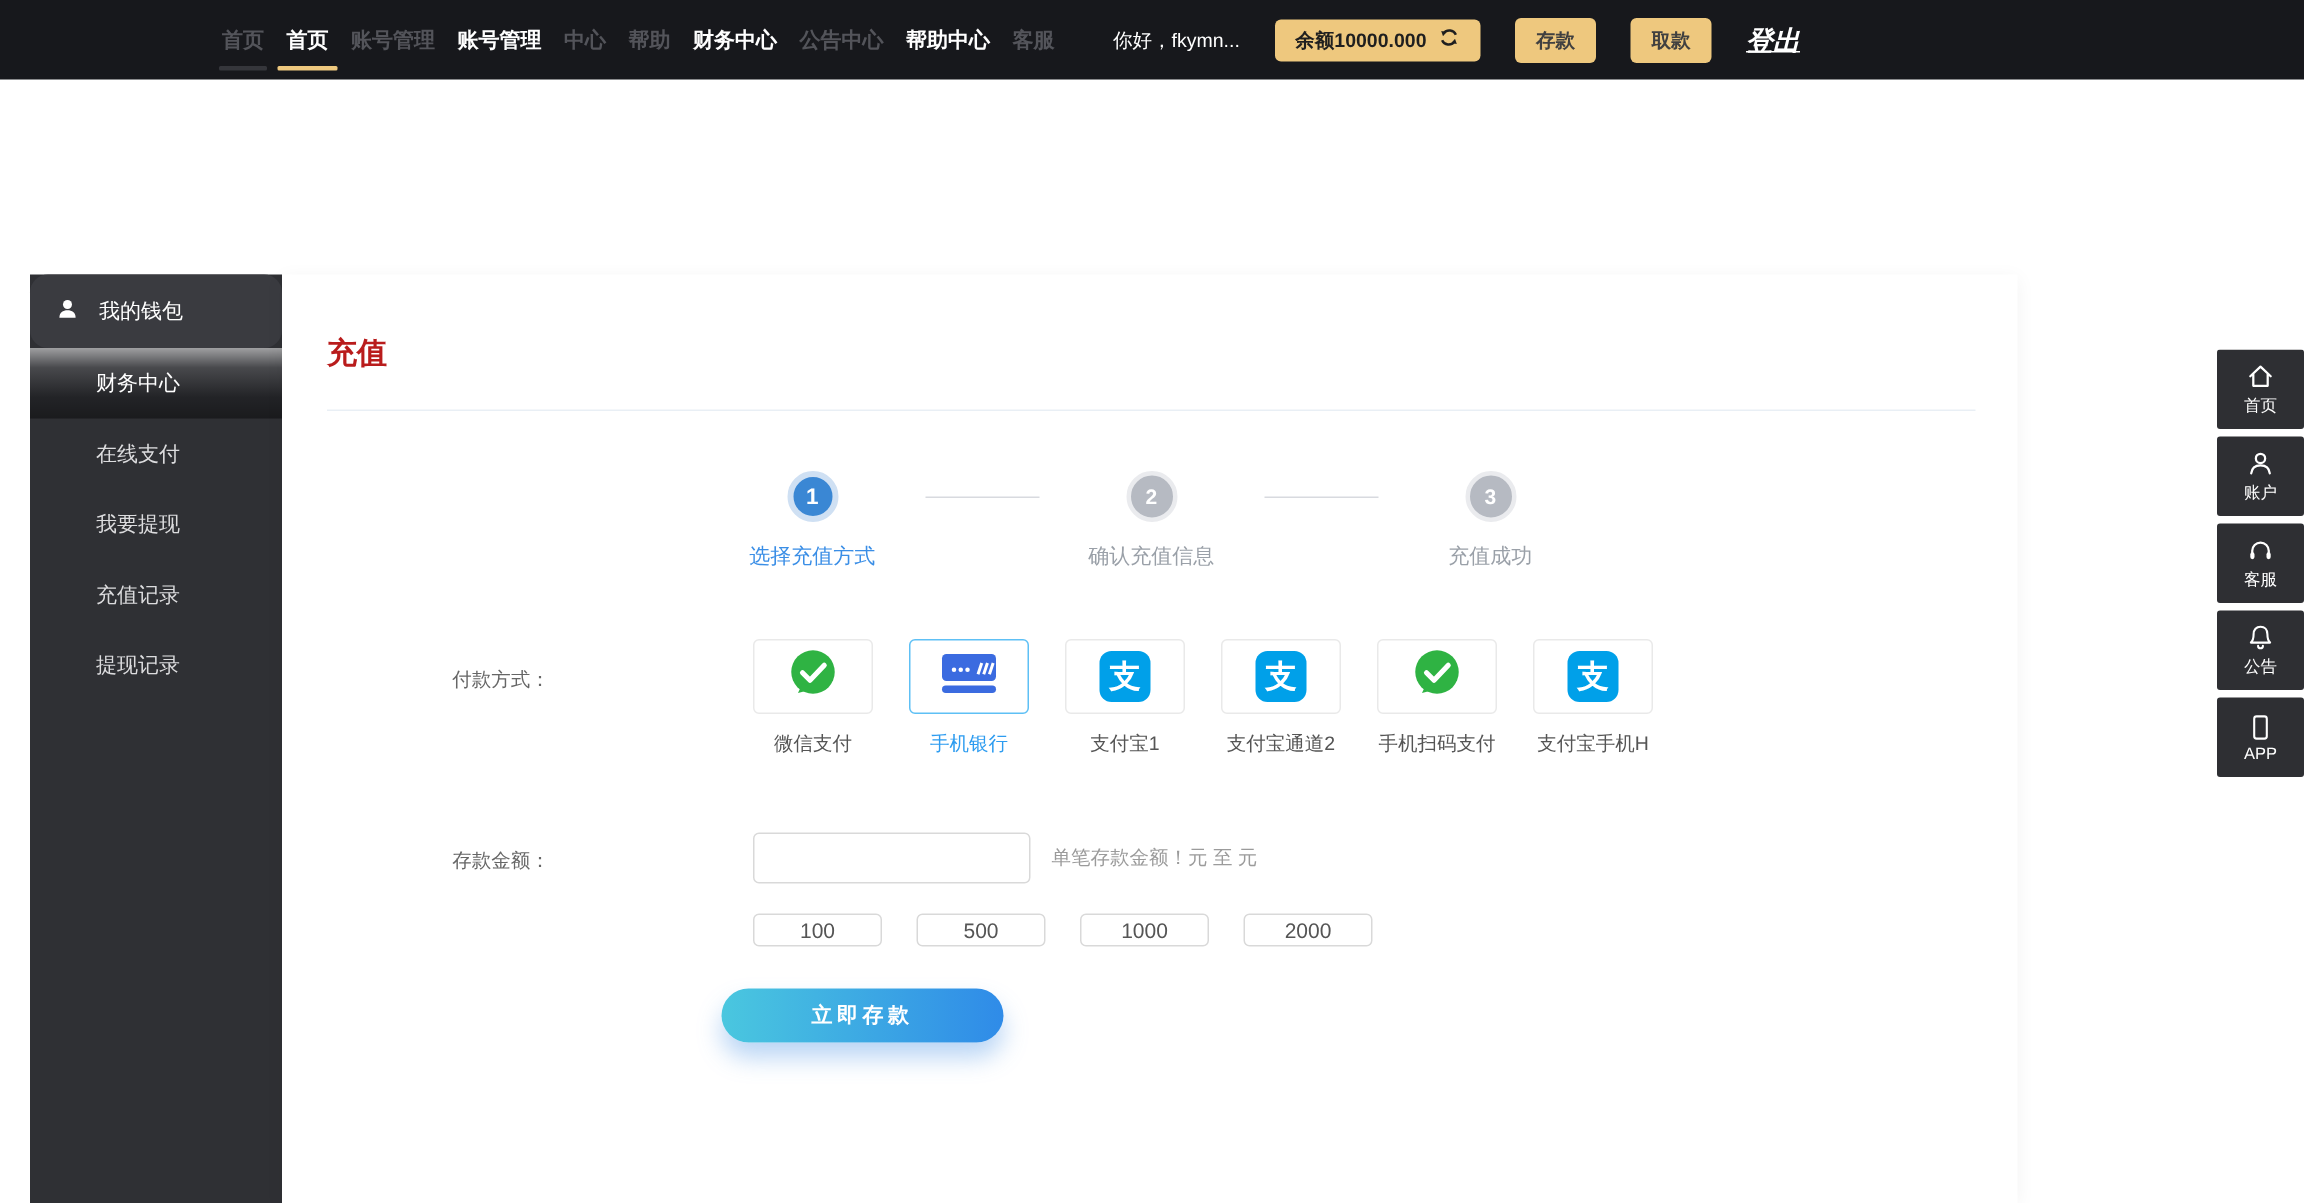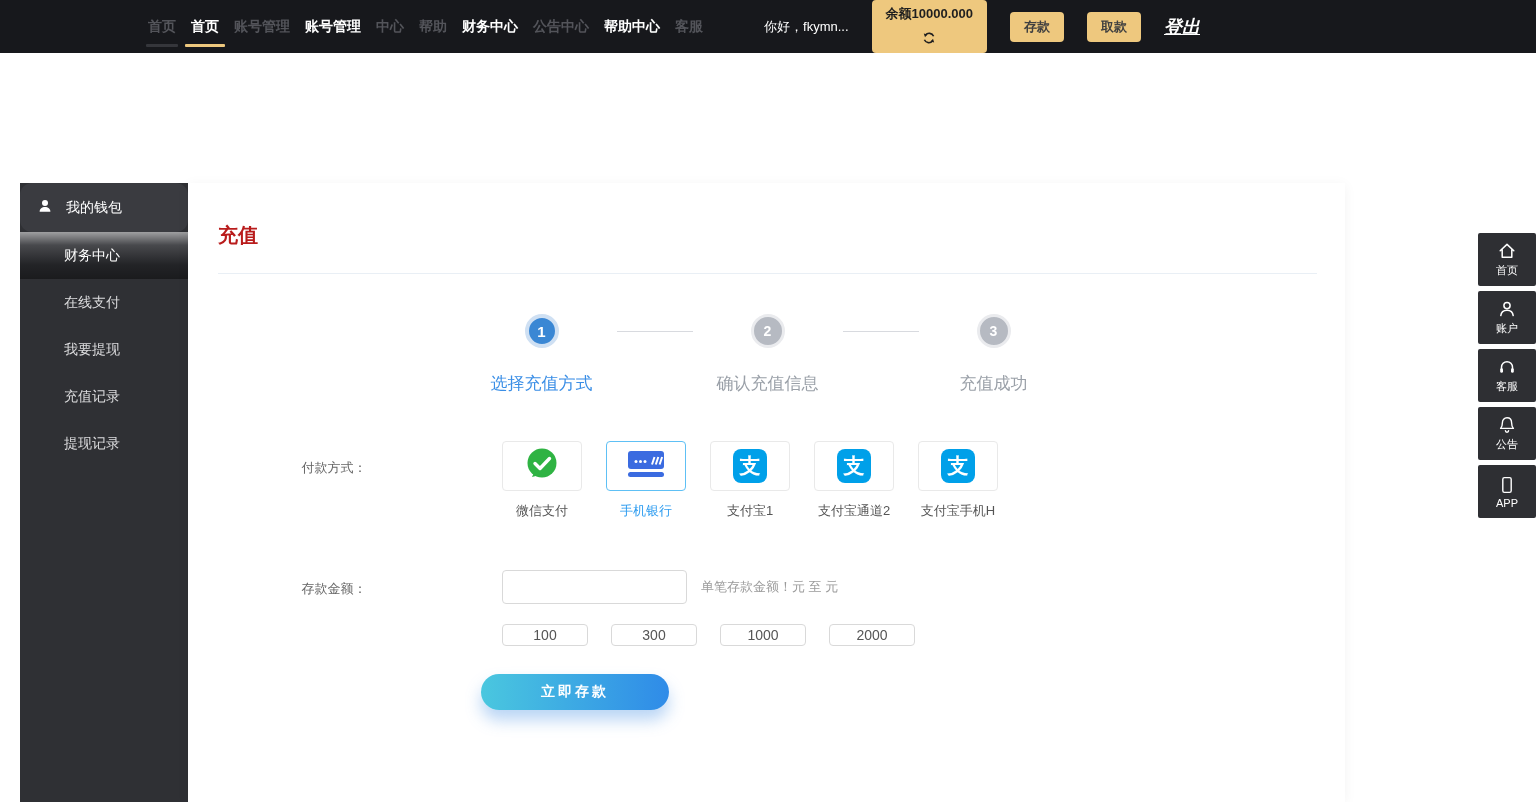--- a/index.html
+++ b/index.html
@@ -10,42 +10,42 @@
   }
   
   .topbar { height:53px; background:#17181c; display:flex; align-items:center; }
   .nav { display:flex; align-items:center; gap:15px; margin-left:148px; height:100%; }
   .nav-item { color:#fff; font-size:14px; font-weight:bold; height:100%; display:flex; align-items:center; position:relative; cursor:pointer; white-space:nowrap; }
   .nav-item.ghost { color:#53545a; cursor:default; }
   .nav-item.active::after { content:""; position:absolute; left:-6px; right:-6px; bottom:6px; height:3px; background:#eec87e; border-radius:1px; }
   .nav-item.ghost-underline::after { content:""; position:absolute; left:-2px; right:-2px; bottom:6px; height:3px; background:#35363b; border-radius:1px; }
   .user-cluster { margin-left:auto; margin-right:336px; display:flex; align-items:center; gap:23px; }
   .greeting { color:#fff; font-size:13px; white-space:nowrap; }
-  .balance-pill { display:flex; align-items:center; gap:8px; background:#eec87e; border-radius:4px; padding:5px 14px; color:#1f1f1f; font-size:13px; font-weight:bold; cursor:pointer;flex-direction:column; }
+  .balance-pill { display:flex; align-items:center; gap:8px; background:#eec87e; border-radius:4px; padding:5px 14px; color:#1f1f1f; font-size:13px; font-weight:bold; cursor:pointer; }
   .gold-btn { background:#eec87e; border:none; border-radius:4px; padding:6px 14px; font-size:13px; font-weight:bold; color:#404040; cursor:pointer; font-family:inherit; }
   .logout { color:#fff; font-size:18px; font-weight:bold; font-style:italic; text-decoration:underline; cursor:pointer; }
   
   .main { display:flex; margin:130px 0 0 20px; height:619px; }
   .sidebar { width:168px; background:#2f3034; flex-shrink:0; }
   .sidebar-header { height:49px; background:#3a3b40; display:flex; align-items:center; padding-left:17px; gap:13px; color:#fff; font-size:14px;border-radius:12px; }
   .side-item { height:47px; line-height:47px; padding-left:44px; color:#dcdcde; font-size:14px; cursor:pointer; }
   .side-item.active {
     color:#fff;
     background:linear-gradient(180deg, rgba(255,255,255,0.55) 0%, rgba(255,255,255,0.14) 28%, rgba(0,0,0,0.18) 70%, rgba(0,0,0,0.38) 100%), #2a2b2f;
   }
   .card { flex:1; margin-right:191px; background:#fff; box-shadow:0 2px 12px rgba(0,0,0,0.05); padding:26px 28px 0 30px; }
   .page-title { font-size:20px; font-weight:bold; color:#b91c1c; }
   .divider { height:1px; background:#e9eff5; margin-top:24px; }
   
   .steps { display:flex; justify-content:center; margin-top:40px; }
   .step { width:150px; display:flex; flex-direction:column; align-items:center; }
   .step-circle { width:34px; height:34px; border-radius:50%; display:flex; align-items:center; justify-content:center; color:#fff; font-weight:bold; font-size:15px; }
   .step.active .step-circle { background:#3a87d4; border:4px solid #cfe0f3; }
   .step.pending .step-circle { background:#b6bac2; border:3px solid #eaebee; font-size:14px; }
-  .step-label { margin-top:24px; font-size:17px; color:#9aa0a8; }
+  .step-label { margin-top:14px; font-size:14px; color:#9aa0a8; }
   .step.active .step-label { color:#3a8ee6; }
   .connector { width:76px; height:1px; background:#d8dadf; margin-top:17px; }
   
   .row { display:flex; align-items:flex-start; }
   .row-label { flex:0 0 232px; text-align:center; margin-right:52px; color:#666; font-size:13px; white-space:nowrap; }
   .pay-row { margin-top:46px; }
   .pay-row .row-label { padding-top:18px; }
   .methods { display:flex; gap:24px; }
   .method { width:80px; display:flex; flex-direction:column; align-items:center; cursor:pointer; }
   .method-box { width:80px; height:50px; border:1px solid #e9e9e9; border-radius:4px; display:flex; align-items:center; justify-content:center; background:#fff; }
@@ -181,38 +181,50 @@
           <div class="method-label">支付宝1</div>
         </div>
         <div class="method">
           <div class="method-box">
             <span class="alipay-icon">支</span>
           </div>
           <div class="method-label">支付宝通道2</div>
         </div>
         <div class="method">
           <div class="method-box">
+            <span>
+              <svg width="36" height="36" viewBox="0 0 36 36">
+                <circle cx="18" cy="17" r="14.5" fill="#2fb343"></circle>
+                <path d="M8 31 L11 24.5 L17.5 28.5 Z" fill="#2fb343"></path>
+                <path d="M11 17.5 L16 22.5 L25.5 12.5" stroke="#fff" stroke-width="3.4" fill="none" stroke-linecap="round" stroke-linejoin="round"></path>
+              </svg>
+            </span>
+          </div>
+          <div class="method-label">手机扫码支付</div>
+        </div>
+        <div class="method">
+          <div class="method-box">
             <span class="alipay-icon">支</span>
           </div>
           <div class="method-label">支付宝手机H</div>
         </div>
       </div>
     </div>
 
     <div class="row amount-row">
       <div class="row-label">存款金额：</div>
       <input class="amount-input" type="text" value="" style="">
       <span class="hint">单笔存款金额！元 至 元</span>
     </div>
 
     <div class="row quick-row">
       <div class="row-label"></div>
       <div class="quick">
         <button class="quick-btn">100</button>
-        <button class="quick-btn">300</button>
+        <button class="quick-btn">500</button>
         <button class="quick-btn">1000</button>
         <button class="quick-btn">2000</button>
       </div>
     </div>
 
     <div class="row submit-row">
       <div class="row-label"></div>
       <button class="submit-btn">立即存款</button>
     </div>
   </section>

